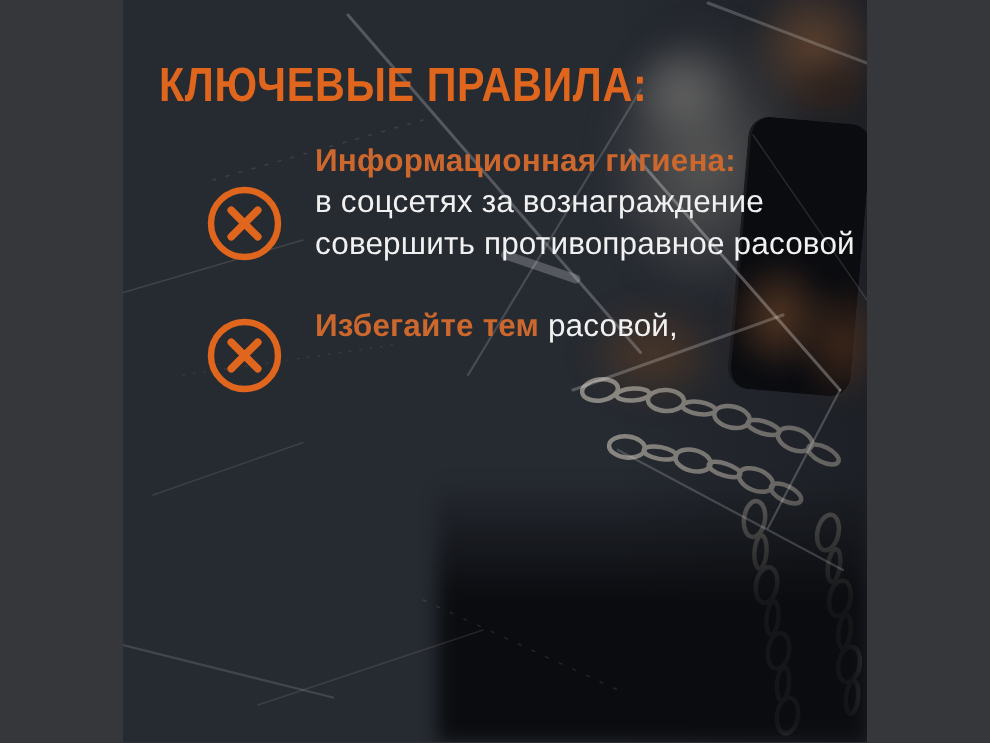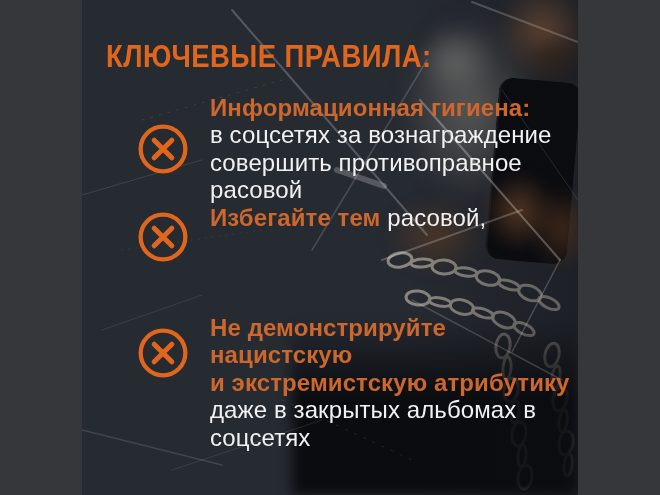--- a/index.html
+++ b/index.html
@@ -52,21 +52,21 @@
   .overlay-svg{position:absolute;left:0;top:0;}
 
   
   .title{position:absolute;left:24px;top:38px;font-size:32px;line-height:36px;
     font-weight:700;color:var(--accent);letter-spacing:.5px;white-space:nowrap;
     transform:scaleX(.86);transform-origin:left top;z-index:3;}
   .rule{position:absolute;left:54px;display:flex;align-items:flex-start;z-index:3;}
   .x-icon{flex:0 0 auto;}
   .x-icon circle{stroke:var(--accent);stroke-width:4.6;fill:none;}
   .x-icon path{stroke:var(--accent);stroke-width:5.4;fill:none;stroke-linecap:round;}
-  .rule-text{margin-left:20px;font-size:24px;line-height:27.4px;color:var(--body-text);
+  .rule-text{margin-left:20px;font-size:21px;line-height:27.4px;color:var(--body-text);
     font-weight:400;letter-spacing:.1px;}
   .rule-text .hl{color:var(--accent-text);font-weight:700;}
 </style>
 </head>
 <body>
 
 <div class="stage">
   <div class="pillar left"></div>
   <div class="pillar right"></div>
 
@@ -158,26 +158,15 @@
     <div class="rule" style="top:204px">
       <svg class="x-icon" style="margin-top:6px" width="54" height="54" viewBox="0 0 58 58">
         <circle cx="29" cy="29" r="24"></circle>
         <path d="M19.5 19.5 L38.5 38.5 M38.5 19.5 L19.5 38.5"></path>
       </svg>
       <div class="rule-text">
         <div><span class="hl">Избегайте тем</span><span> расовой,</span></div>
       </div>
     </div>
 
-    <div class="rule" style="top:314px">
-      <svg class="x-icon" style="margin-top:12px" width="54" height="54" viewBox="0 0 58 58">
-        <circle cx="29" cy="29" r="24"></circle>
-        <path d="M19.5 19.5 L38.5 38.5 M38.5 19.5 L19.5 38.5"></path>
-      </svg>
-      <div class="rule-text">
-        <div><span class="hl">Не демонстрируйте нацистскую</span></div>
-        <div><span class="hl">и экстремистскую атрибутику</span></div>
-        <div><span>даже в закрытых альбомах в соцсетях</span></div>
-      </div>
-    </div>
 
   </div>
 </div>
 
 </body></html>

